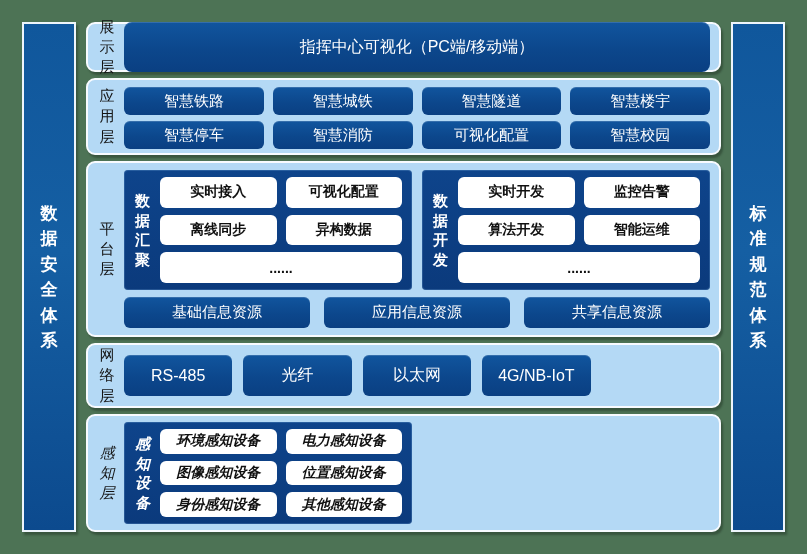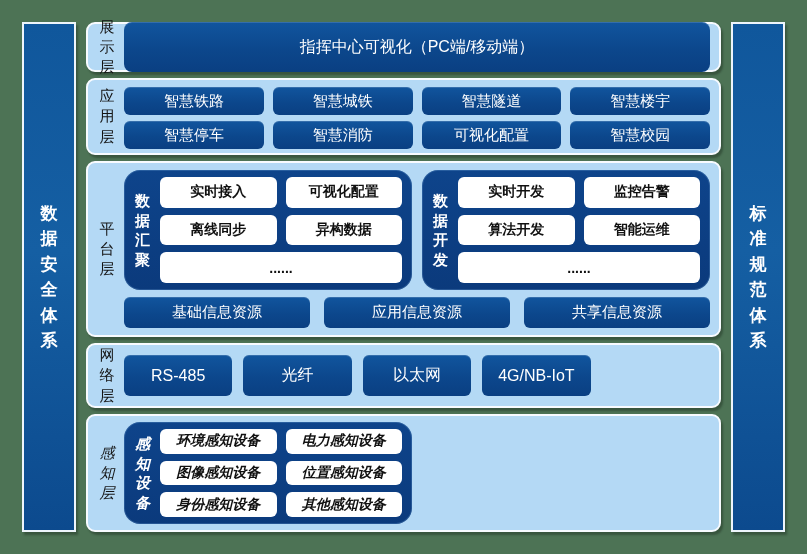--- a/index.html
+++ b/index.html
@@ -63,21 +63,21 @@
     gap:6px 9px; padding:2px 0; align-self:stretch;
   }
   .app-grid .blue-box { min-height:28px; }
 
   
   .panel.platform { flex:1; }
   .col-body { flex:1; display:flex; flex-direction:column; gap:7px; padding:2px 0; }
   .group-row { flex:1; display:grid; grid-template-columns:1fr 1fr; gap:10px; }
   .group {
     background:linear-gradient(180deg,#0e448b 0%,#0b3a7c 100%);
-    border-radius:16px;
+    border-radius:4px;
     padding:7px 10px;
     display:flex; gap:9px;
     box-shadow:inset 0 0 0 1px rgba(120,170,220,.25);
   }
   .group-label {
     flex:0 0 17px; width:17px; align-self:center;
     text-align:center; word-break:break-all;
     color:#fff; font-size:15px; font-weight:bold; line-height:1.3;
   }
   .group-grid {

